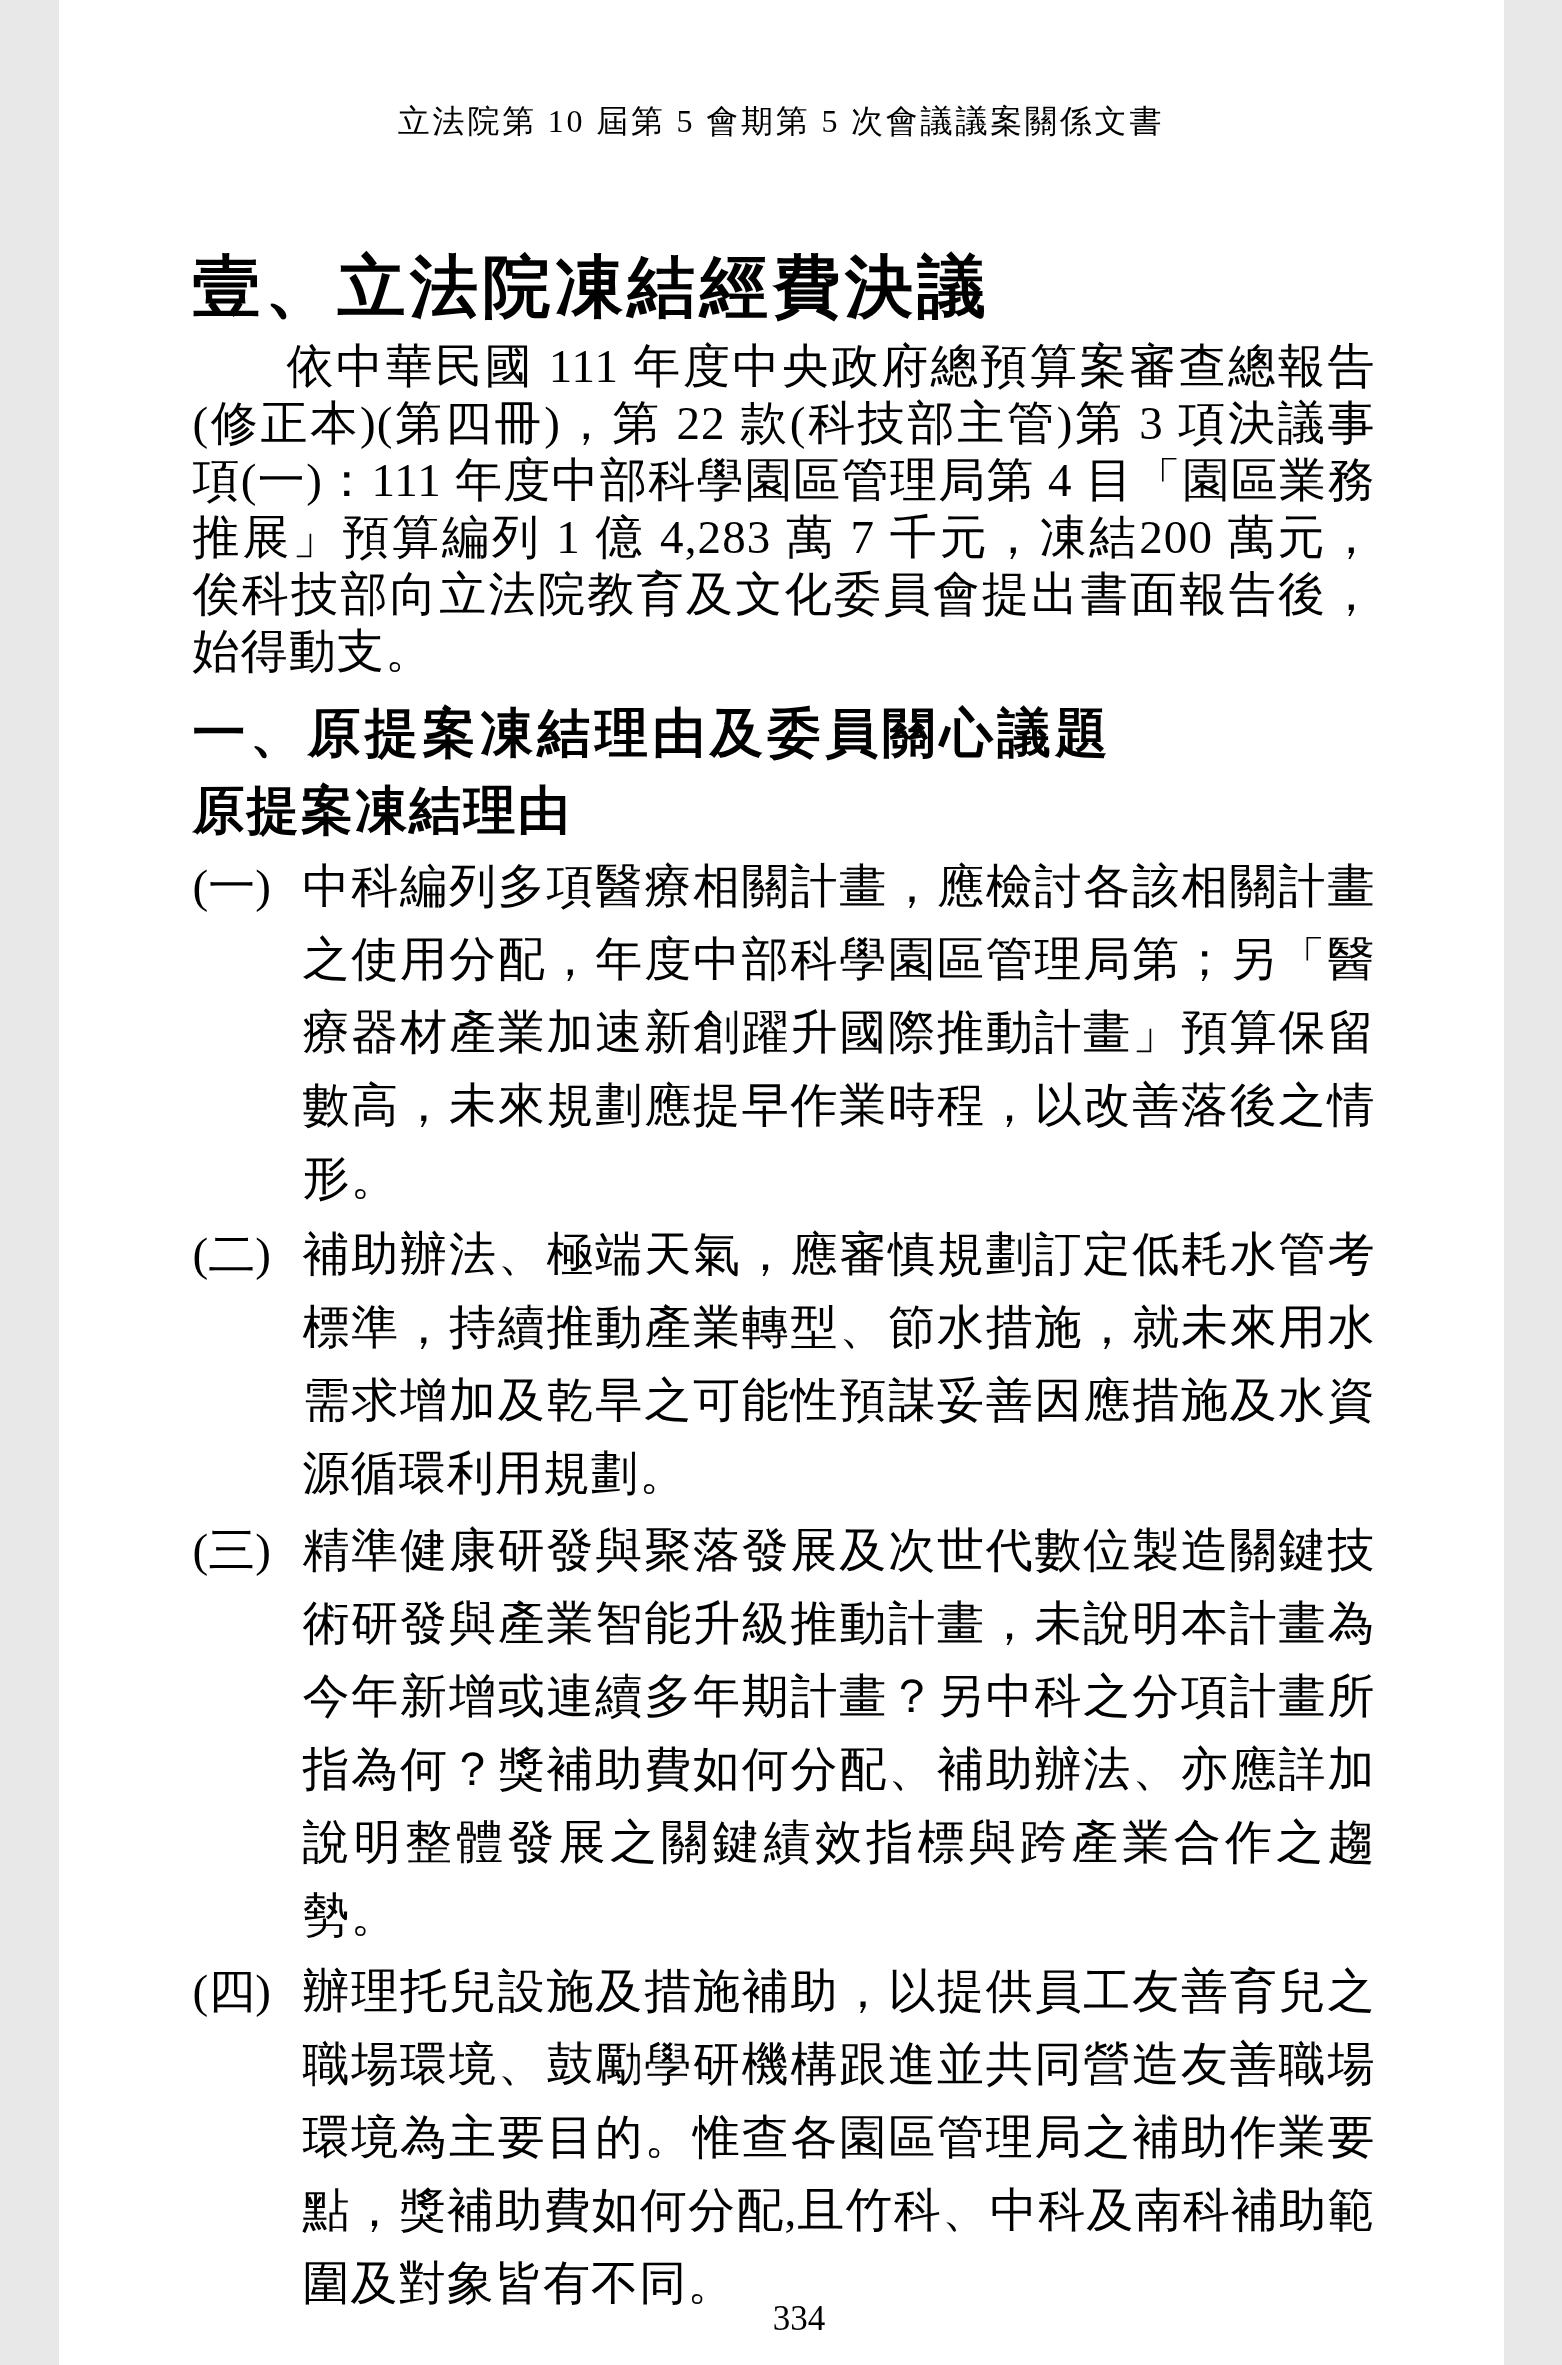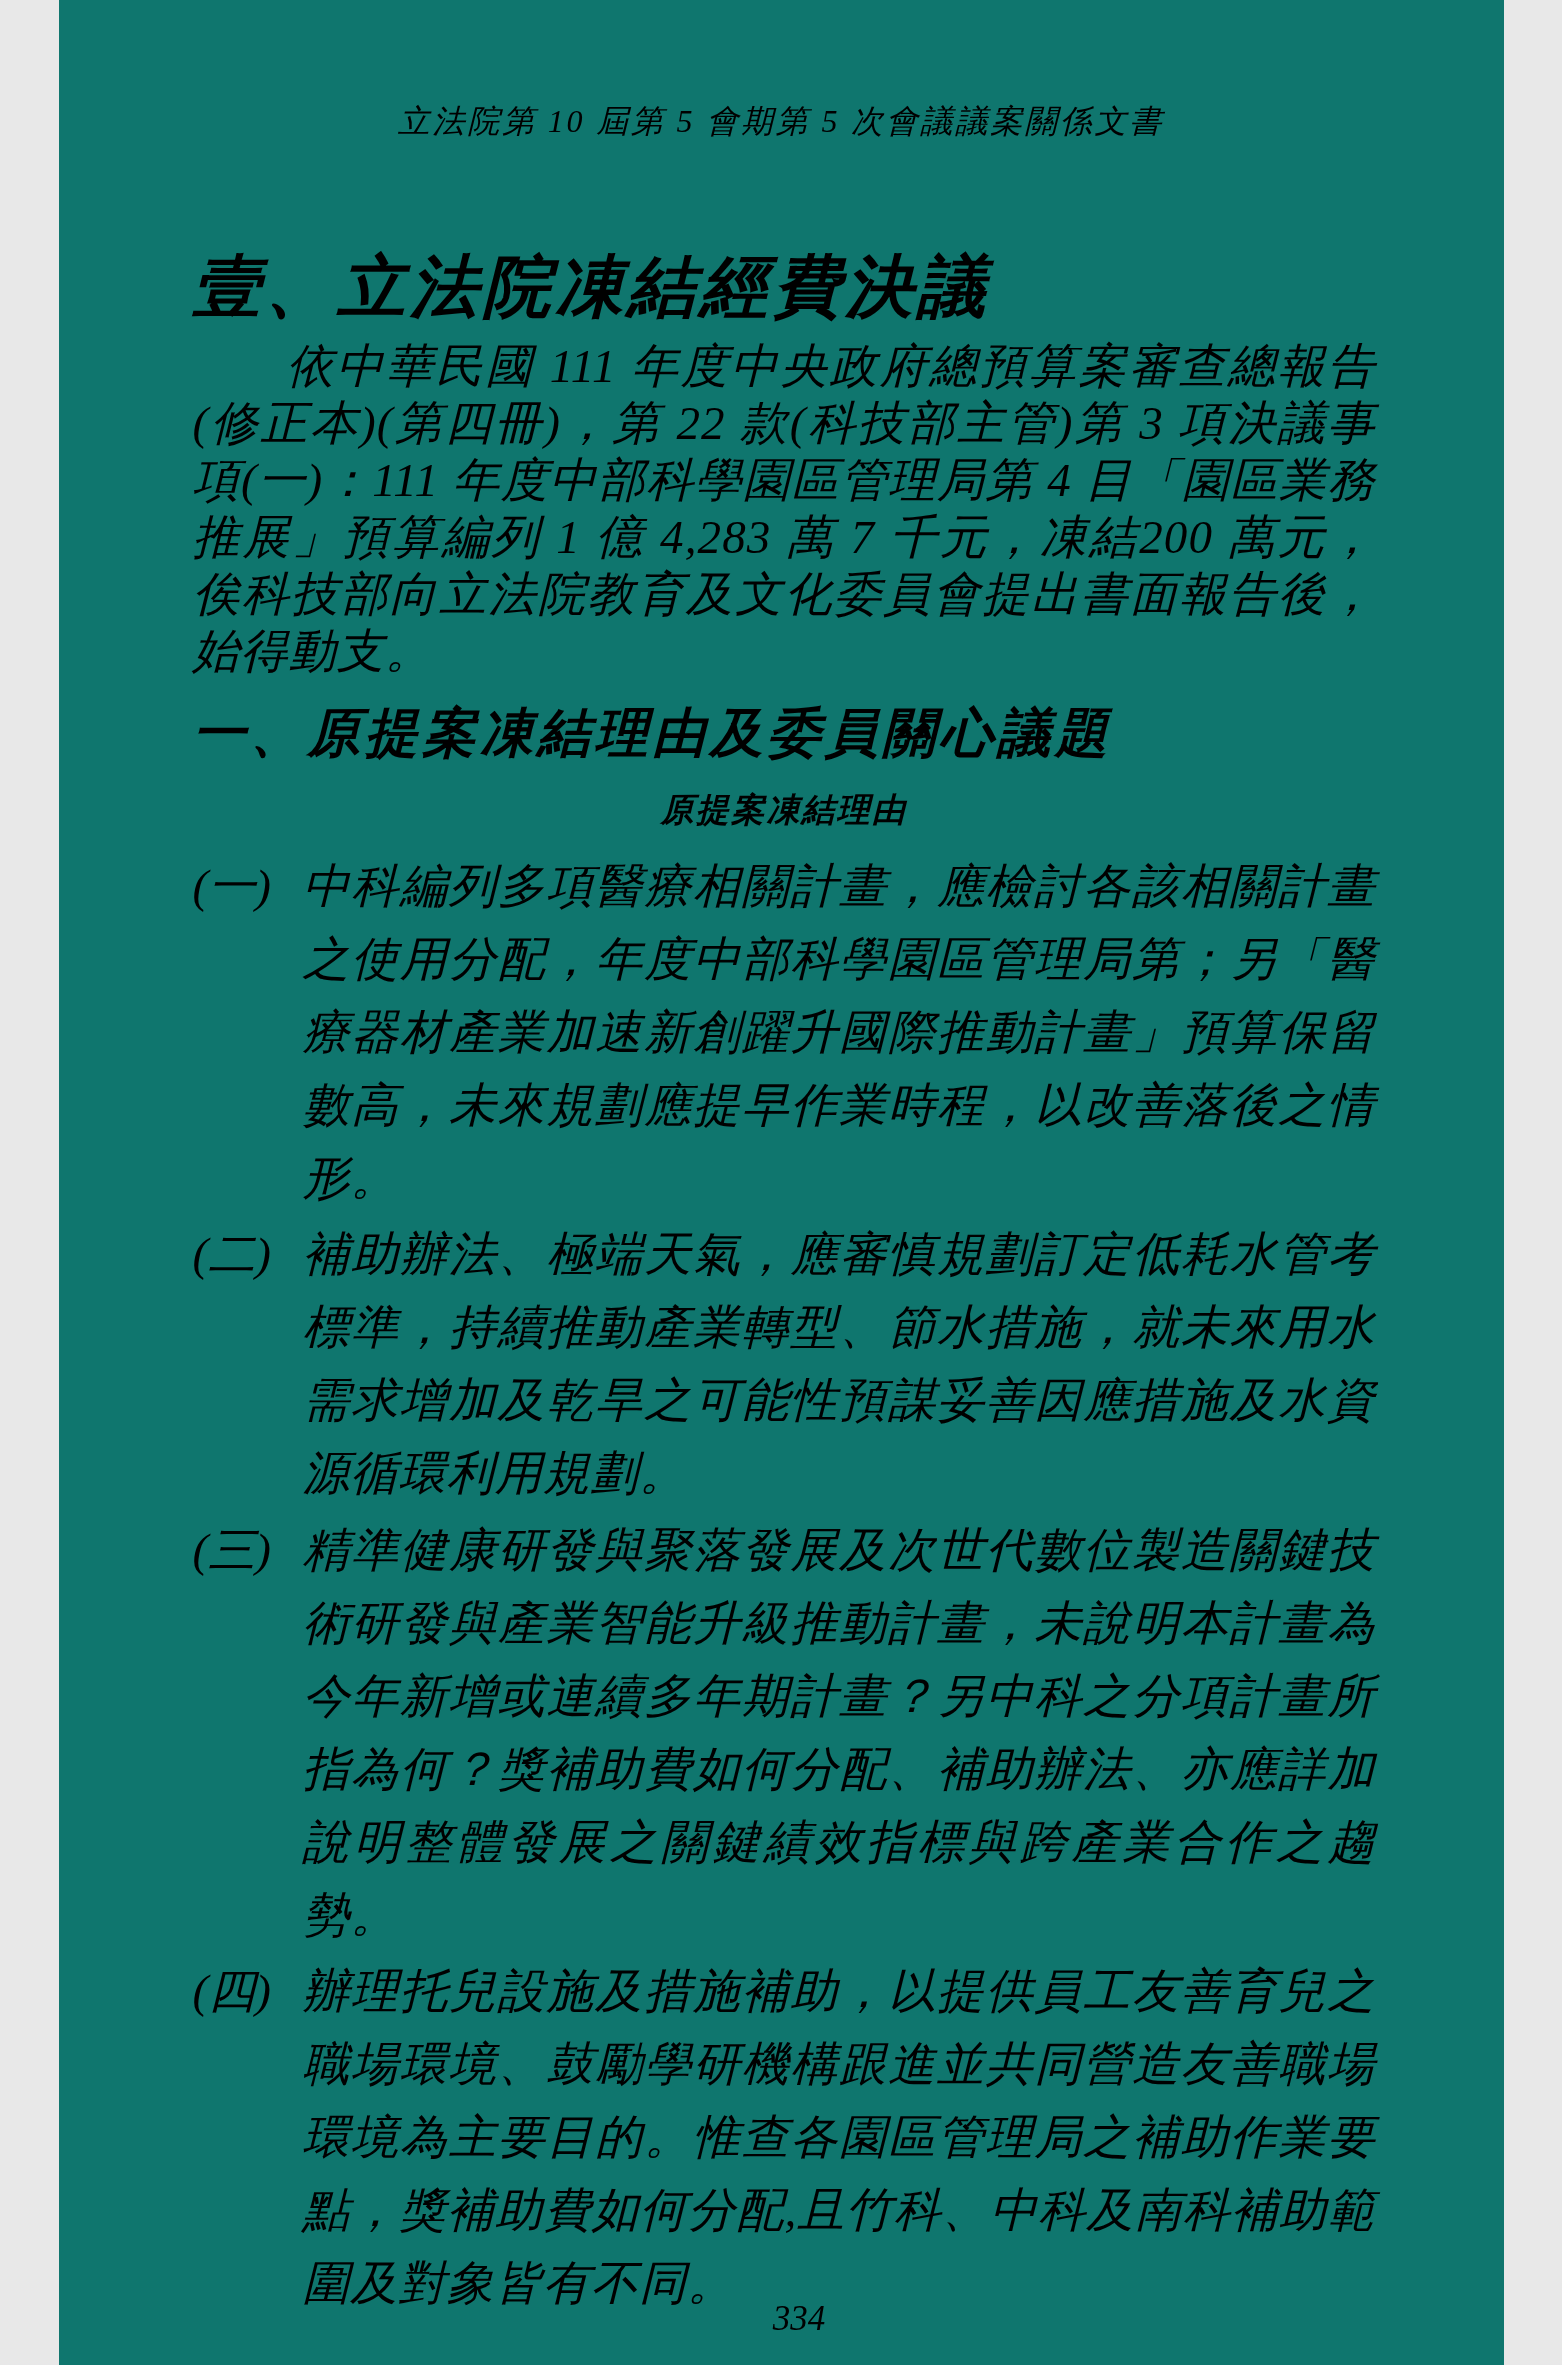--- a/index.html
+++ b/index.html
@@ -5,25 +5,24 @@
   html, body {
     margin: 0;
     padding: 0;
     background: #e8e8e8;
   }
   .page {
     position: relative;
     width: 1445px;
     height: 2366px;
     margin: 0 auto;
-    background: #0f766e;
+    background: #ffffff;
     color: #000000;
     font-family: "Liberation Serif", "DejaVu Serif", serif;
     overflow: hidden;
-    font-style: italic;
   }
   .doc-header {
     padding-top: 100px;
     text-align: center;
     font-size: 32px;
     letter-spacing: 2.8px;
     font-weight: 400;
   }
   .content {
     margin-left: 134px;
@@ -52,25 +51,24 @@
   }
   .subsec-title {
     margin-top: 17px;
     font-size: 53px;
     font-weight: 700;
     letter-spacing: 4.5px;
     line-height: 73px;
   }
   .reason-heading {
     margin-top: 3.4px;
-    font-size: 33px;
+    font-size: 52px;
     font-weight: 700;
     letter-spacing: 2.2px;
     line-height: 73px;
-    text-align: center;
   }
   .reason-item {
     position: relative;
     padding-left: 110px;
     font-size: 47px;
     line-height: 73px;
     letter-spacing: 1.1px;
     text-align: justify;
     text-justify: inter-character;
     margin-top: 3.4px;

